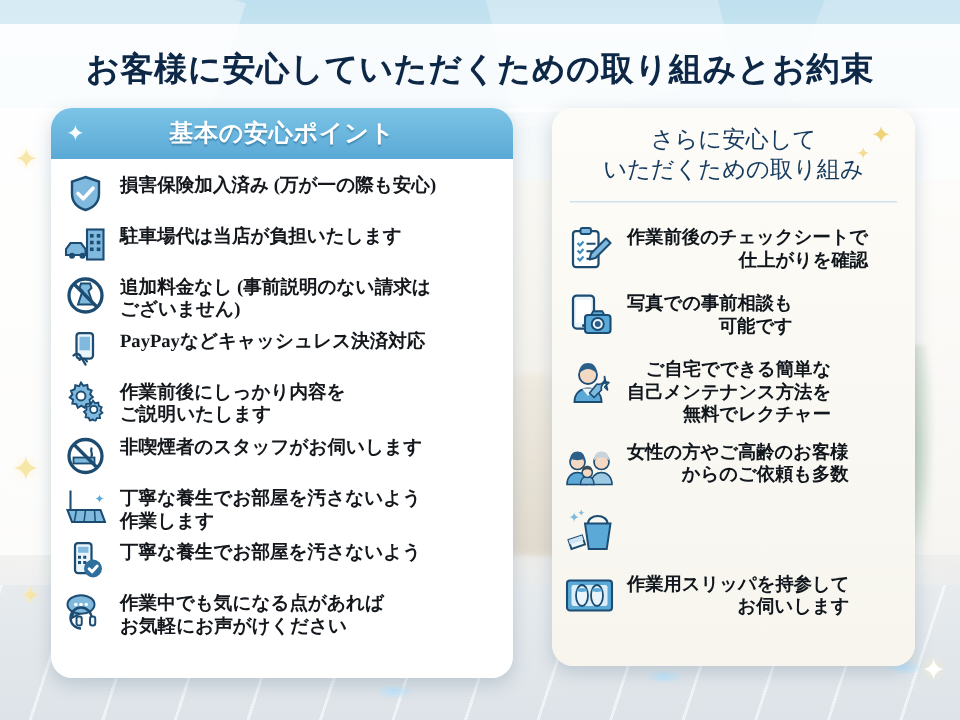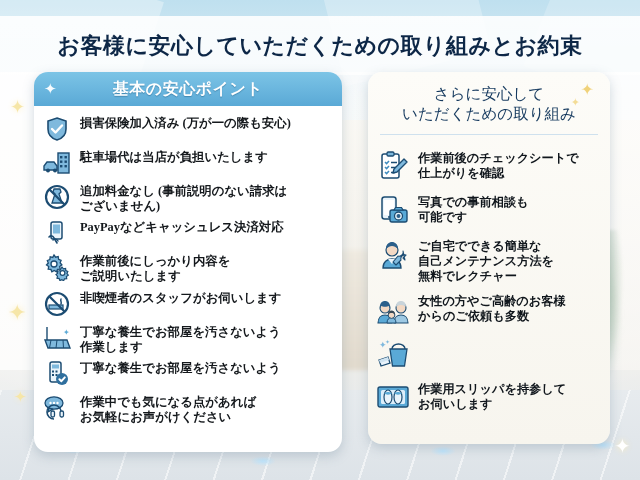--- a/index.html
+++ b/index.html
@@ -67,21 +67,21 @@
 
   .rhead{padding:12px 10px 8px;text-align:center;position:relative;}
   .rhead .t{display:block;color:#163a5f;font-size:15.5px;font-weight:normal;line-height:1.28;}
   .rhead .sp1{position:absolute;right:16px;top:8px;color:#f0d27a;font-size:16px;}
   .rhead .sp2{position:absolute;right:30px;top:24px;color:#f3dc96;font-size:11px;}
   .rdiv{height:1px;margin:2px 12px 4px;background:#cfe1ee;}
 
   .list{padding:6px 10px 4px 8px;}
   .row{display:flex;align-items:flex-start;gap:8px;padding:2px 0;}
   .card-left .row{min-height:28px;font-family:Liberation Serif, serif;}
-  .card-right .row{min-height:36px;padding:4px 0;}
+  .card-right .row{min-height:36px;padding:4px 0;text-align:right;}
   .ico{flex:0 0 30px;width:30px;height:30px;display:flex;align-items:center;justify-content:center;}
   .card-right .ico{flex:0 0 34px;width:34px;height:34px;}
   .txt{font-size:12.4px;font-weight:bold;color:#14181c;line-height:1.22;padding-top:2px;
        white-space:pre-line;}
   .card-right .txt{font-size:12.2px;color:#10161c;line-height:1.24;}
 
   svg{display:block;}
   .sparkle-bg{position:absolute;color:#f6e6a8;font-size:18px;text-shadow:0 0 6px rgba(255,240,190,.9);}
 </style>
 </head>

